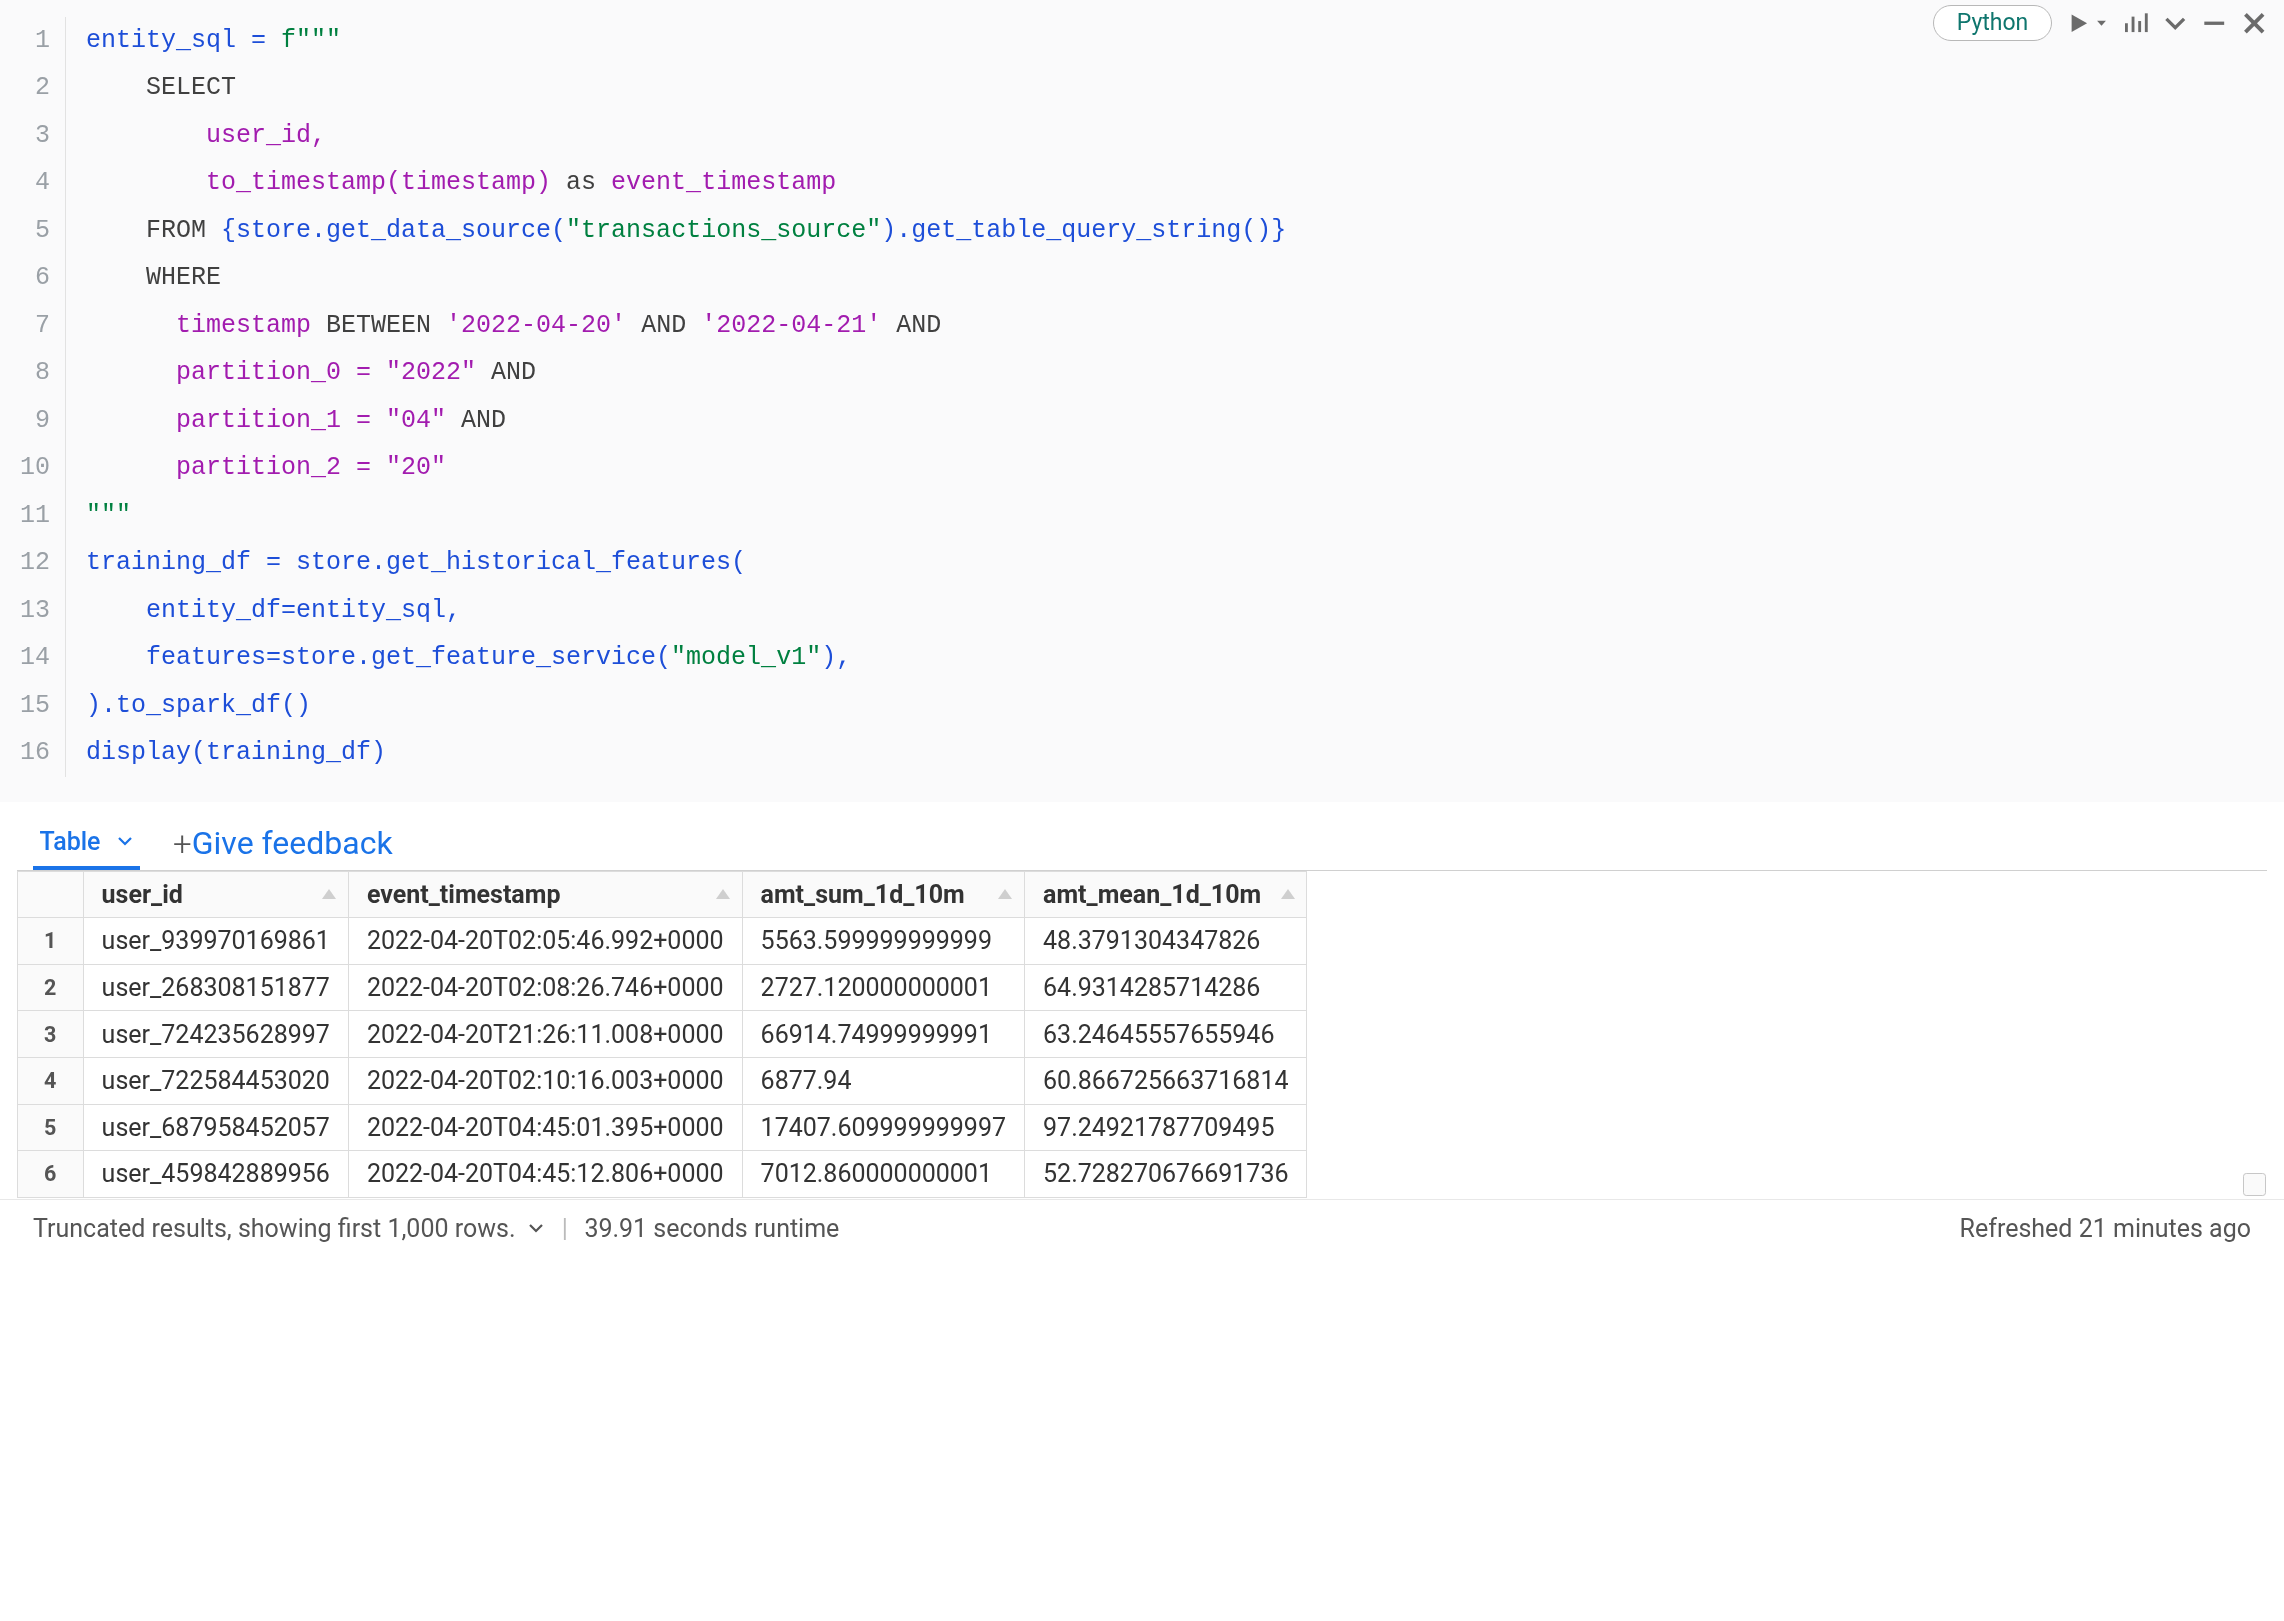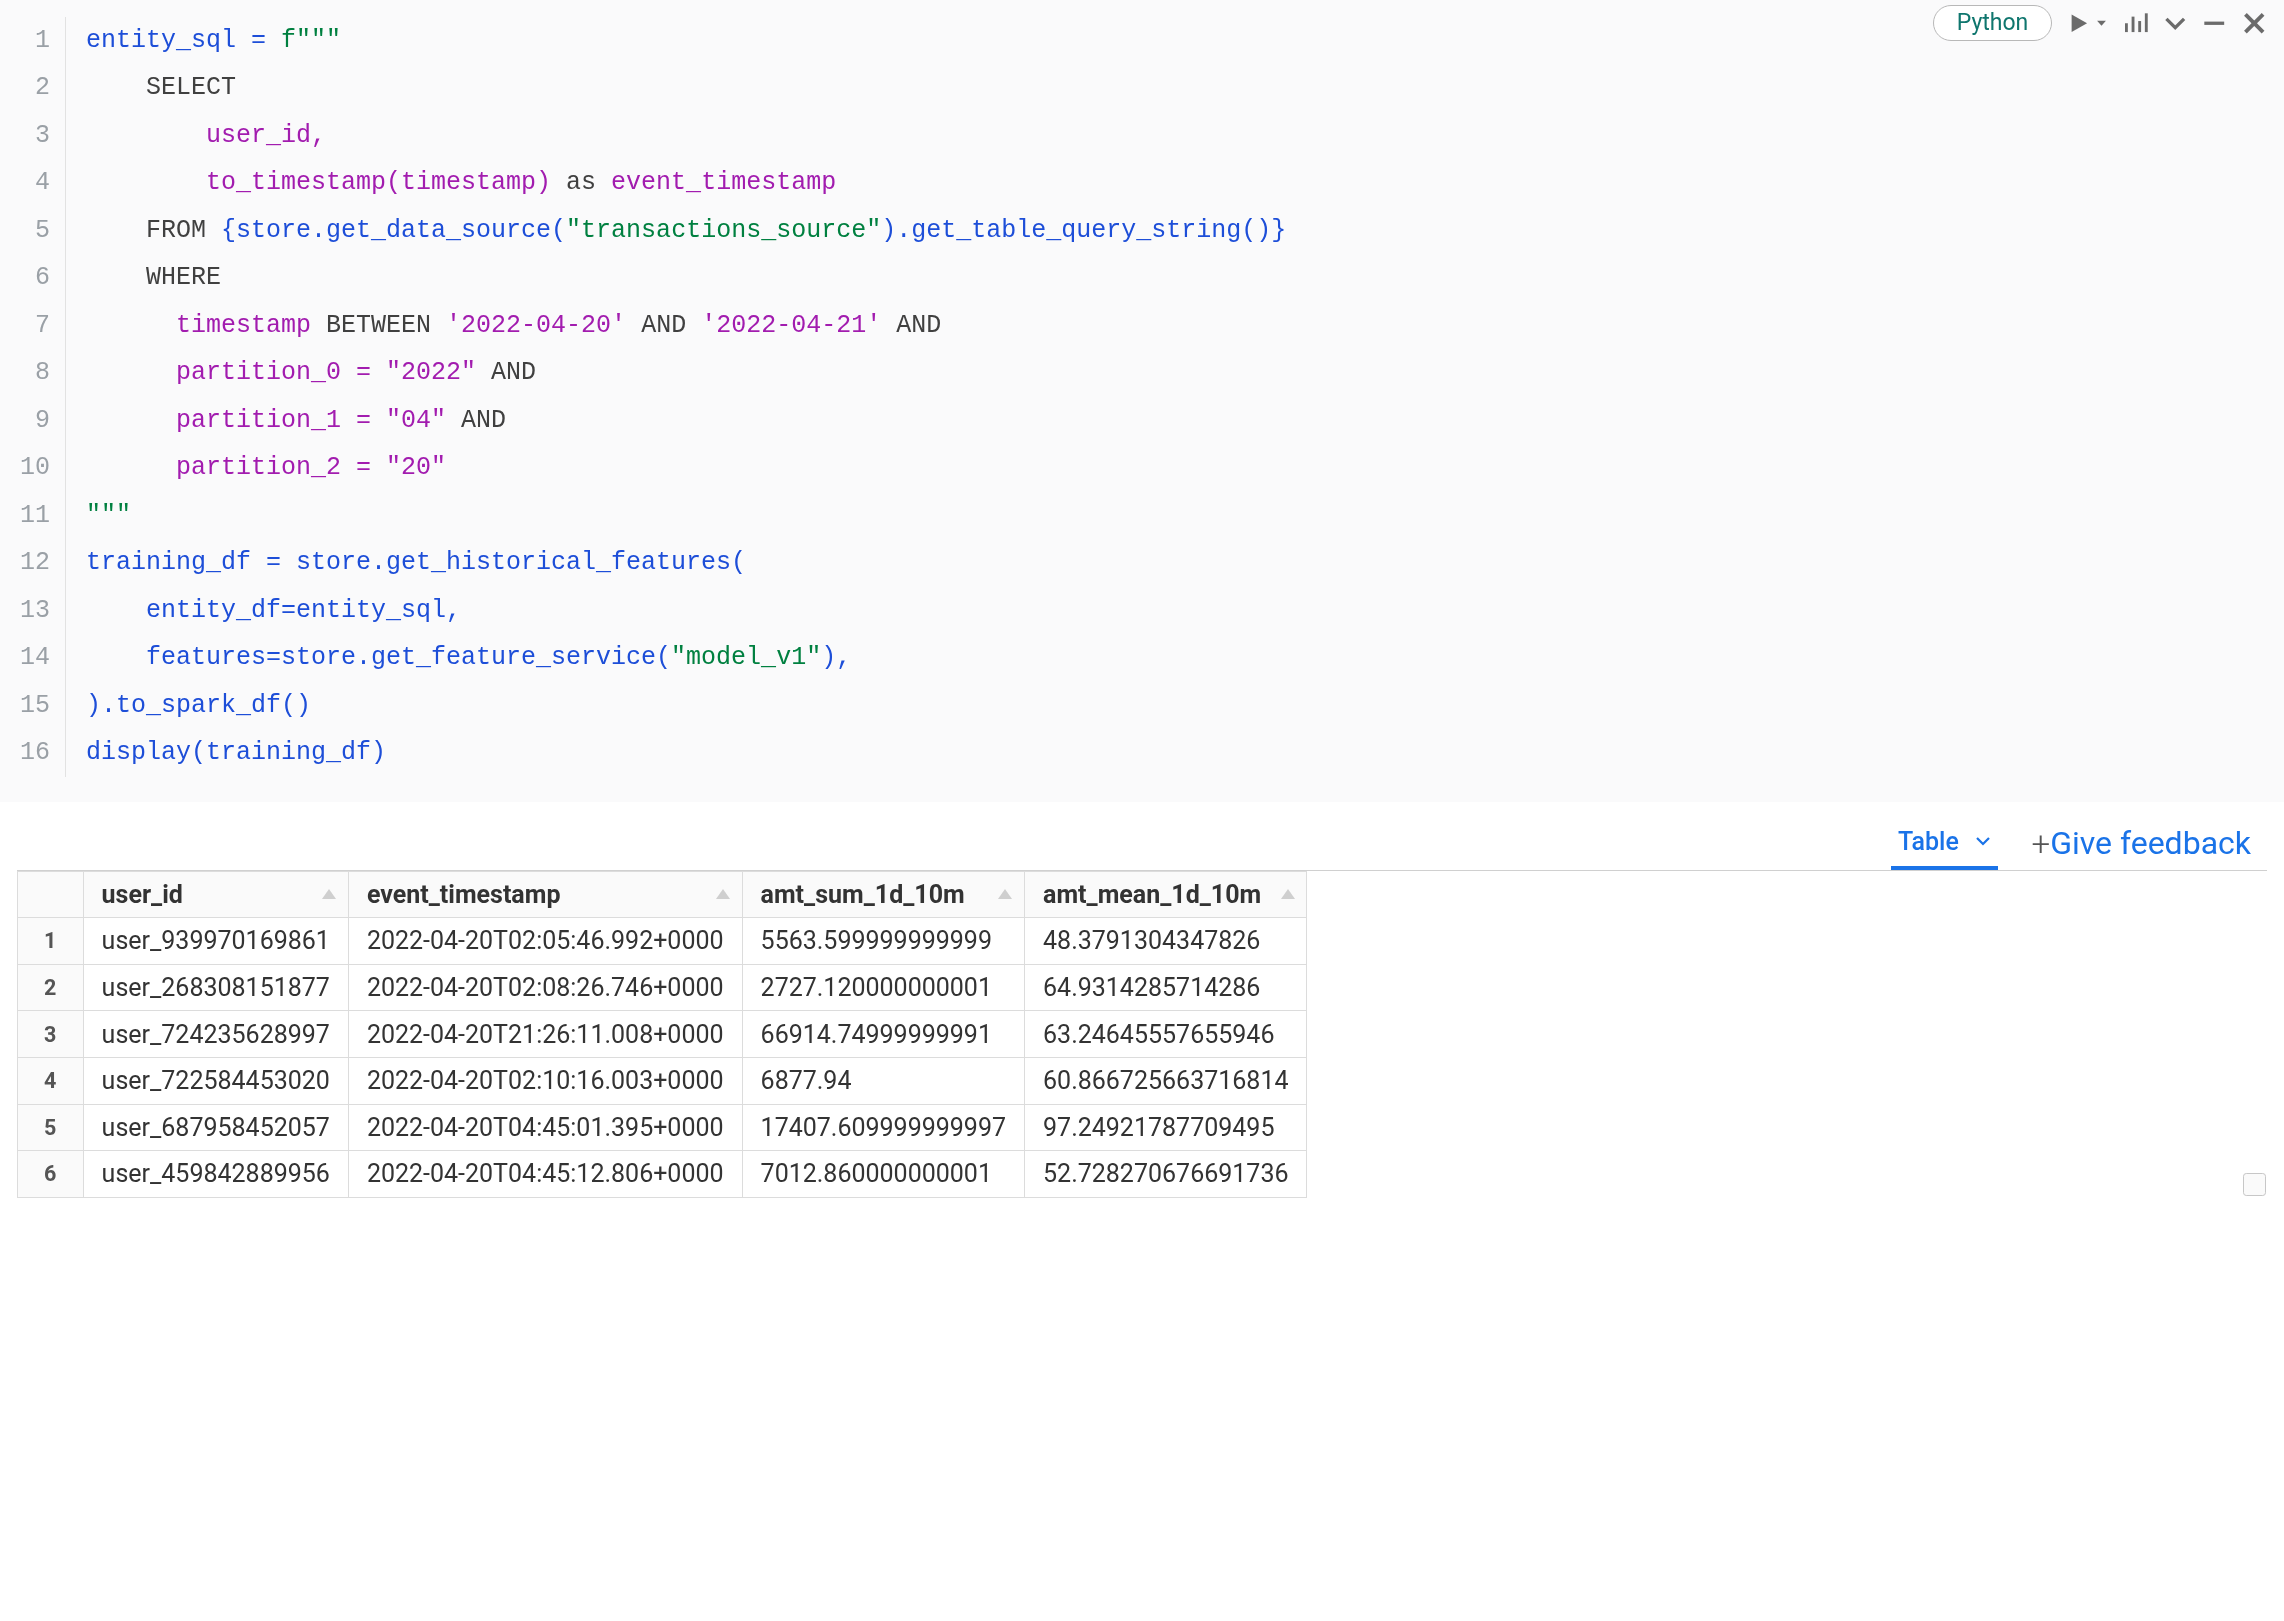--- a/index.html
+++ b/index.html
@@ -98,21 +98,21 @@
     left: 2.5px; right: 2.5px;
     height: 1.7px;
     background: #888;
   }
   .schema-icon::before { top: 5px; }
   .schema-icon::after  { top: 10.8px; }
 
   .tabbar {
     display: flex;
     align-items: center;
-    justify-content: flex-end;
+    justify-content: flex-start;
     padding: 15px 33px 0 33px;
     font-size: 25px;
   }
   .tabbar-left {
     display: flex;
     align-items: center;
     gap: 33px;
   }
   .tab-active {
     color: #1a73e8;
@@ -337,15 +337,26 @@
             <td>user_459842889956</td>
             <td>2022-04-20T04:45:12.806+0000</td>
             <td>7012.860000000001</td>
             <td>52.728270676691736</td>
           </tr>
         </tbody>
     </table>
     <div class="scroll-knob"></div>
   </div>
 
+  <div class="footer">
+    <div class="left">
+      <span>Truncated results, showing first 1,000 rows.</span>
+      <svg viewBox="0 0 24 24" width="18" height="18" fill="none" stroke="#555" stroke-width="3">
+          <path d="M4 8l8 8 8-8"></path>
+        </svg>
+      <span class="divider">|</span>
+      <span>39.91 seconds runtime</span>
+    </div>
+    <div>Refreshed 21 minutes ago</div>
+  </div>
 
 </div>
 
 
 </body></html>

